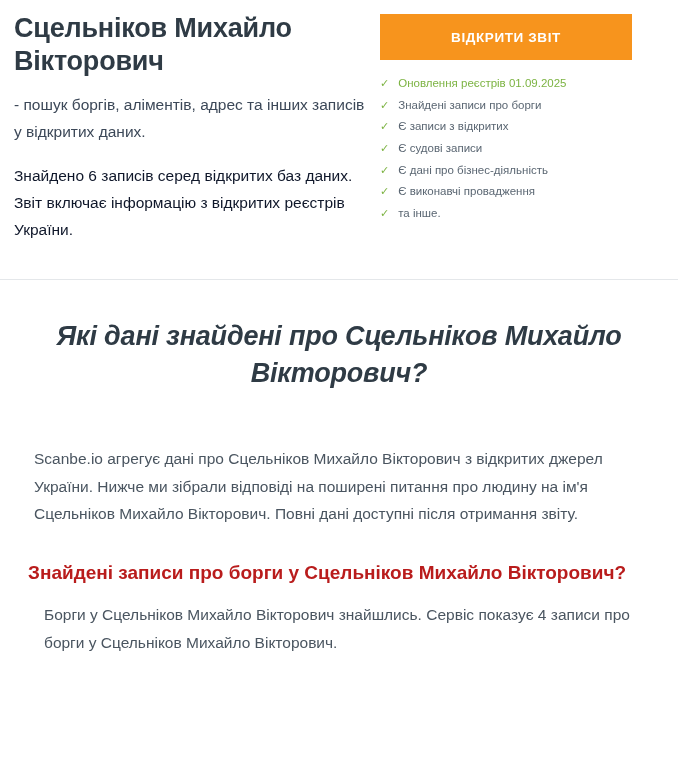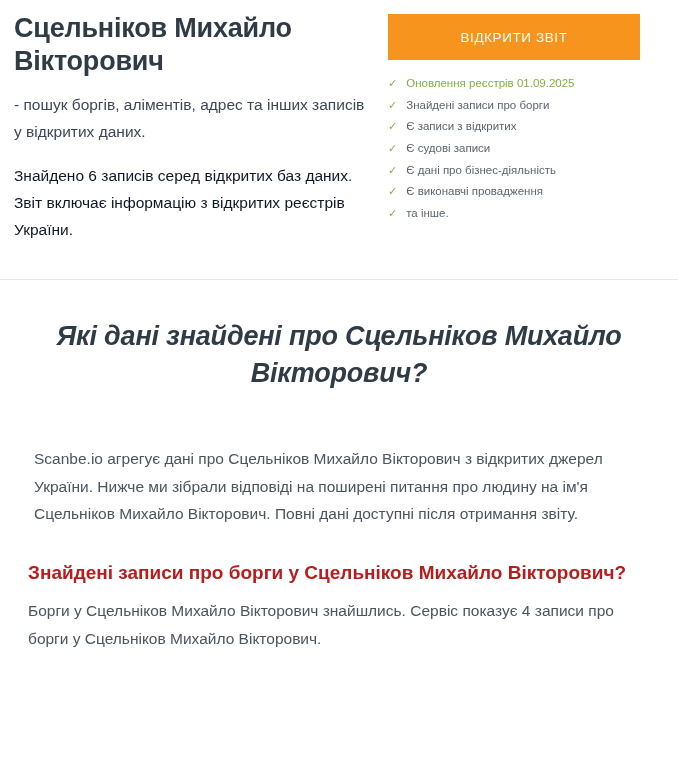--- a/index.html
+++ b/index.html
@@ -16,21 +16,21 @@
     position: relative;
     width: 678px;
     height: 759px;
     overflow: hidden;
   }
 
   
   .top {
     display: flex;
     padding: 8px 14px 0 14px;
-    gap: 14px;
+    gap: 6px;
   }
   .top-left {
     width: 360px;
     flex: 0 0 360px;
   }
   .person-name {
     font-size: 27px;
     line-height: 1.22;
     font-weight: bold;
     color: #2f3b45;
@@ -57,21 +57,21 @@
   }
   .cta-button {
     display: block;
     width: 252px;
     height: 46px;
     line-height: 46px;
     background: #f7941d;
     color: #ffffff;
     border: none;
     font-size: 13.5px;
-    font-weight: normal;
+    font-weight: bold;
     letter-spacing: 0.6px;
     text-align: center;
     cursor: pointer;
     font-family: "Liberation Sans", sans-serif;
   }
   .feature-list {
     list-style: none;
     margin: 14px 0 0 0;
     padding: 0;
   }
@@ -126,21 +126,21 @@
     font-size: 19px;
     line-height: 1.35;
     font-weight: bold;
     color: #b91c1c;
     margin: 32px 0 12px 0;
   }
   .body p.answer {
     font-size: 15.5px;
     line-height: 1.78;
     color: #4a5560;
-    margin: 0;
+    margin: 16px;
   }
 </style>
 </head>
 <body>
 
 <div class="page">
 
   <div class="top">
 
     <div class="top-left">

